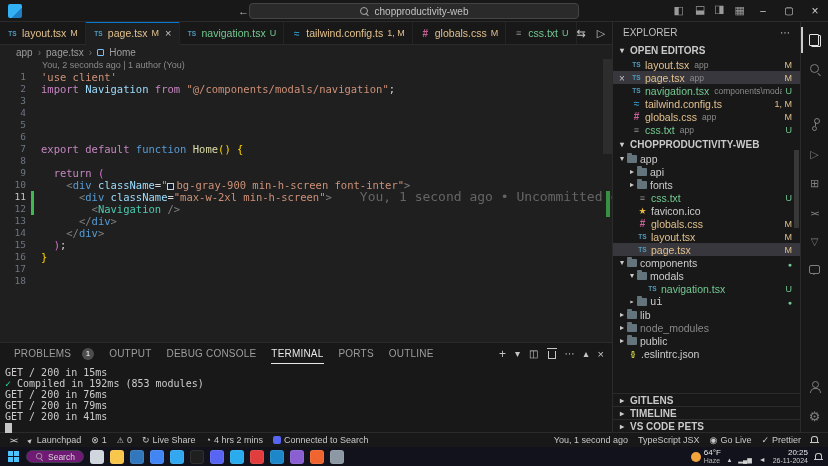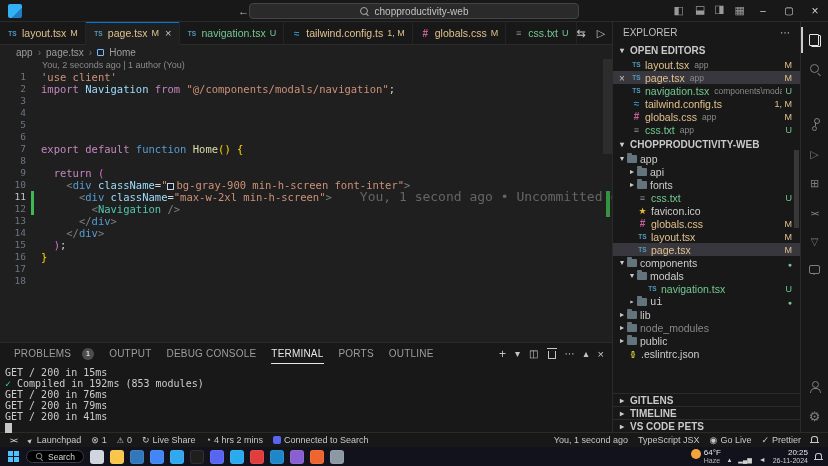--- a/index.html
+++ b/index.html
@@ -150,26 +150,26 @@
   .si-discord{width:8px;height:8px;border-radius:2px;background:#5865f2}
   .si-broadcast::before{content:"◉";font-size:9px}
   .si-check::before{content:"✓";font-size:9px}
   .si-bell{width:7px;height:6px;border:1px solid #c8c8c8;border-bottom:none;border-radius:3px 3px 0 0;position:relative;top:-1px}
   .si-bell::after{content:"";position:absolute;left:-2px;bottom:-1px;width:9px;height:1px;background:#c8c8c8}
 
   
   .taskbar{height:19px;background:#11121b;display:flex;align-items:center;padding:0 6px;gap:6px}
   .winlogo{width:12px;height:12px;display:grid;grid-template-columns:5px 5px;grid-template-rows:5px 5px;gap:1px;margin-left:2px;flex-shrink:0}
   .winlogo span{background:#4cc2ff}
-  .tb-search{height:13px;border-radius:7px;background:#000000;border:1px solid #3c3d4a;display:flex;align-items:center;gap:4px;padding:0 8px;font-size:8.5px;color:#d6d6d6;flex-shrink:0}
+  .tb-search{height:13px;border-radius:7px;background:#701a75;border:1px solid #3c3d4a;display:flex;align-items:center;gap:4px;padding:0 8px;font-size:8.5px;color:#d6d6d6;flex-shrink:0}
   .ic-mag.sm{transform:scale(.8)}
   #appsHost{display:flex;gap:6px;align-items:center}
   .tb-app{width:14px;height:14px;border-radius:3px;box-shadow:inset 0 0 0 1px rgba(255,255,255,.08)}
   .tb-tray{margin-left:auto;display:flex;align-items:center;gap:7px;color:#d0d0d0}
-  .weather{display:flex;gap:3px}
+  .weather{display:flex;align-items:center;gap:3px}
   .wsun{width:10px;height:10px;border-radius:50%;background:#f2a33c}
   .wtxt{display:flex;flex-direction:column;line-height:8px}
   .wtemp{font-size:8px;color:#e8e8e8}
   .wcond{font-size:7px;color:#b5b5b5}
   .gl-chevu.sm::before{font-size:7px}
   .tr-sig::before{content:"▂▄▆";font-size:6px}
   .tr-vol::before{content:"◄";font-size:7px}
   .clock{display:flex;flex-direction:column;align-items:flex-end;line-height:8px}
   .ctime{font-size:8px;color:#e8e8e8}
   .cdate{font-size:7px;color:#cfcfcf}

